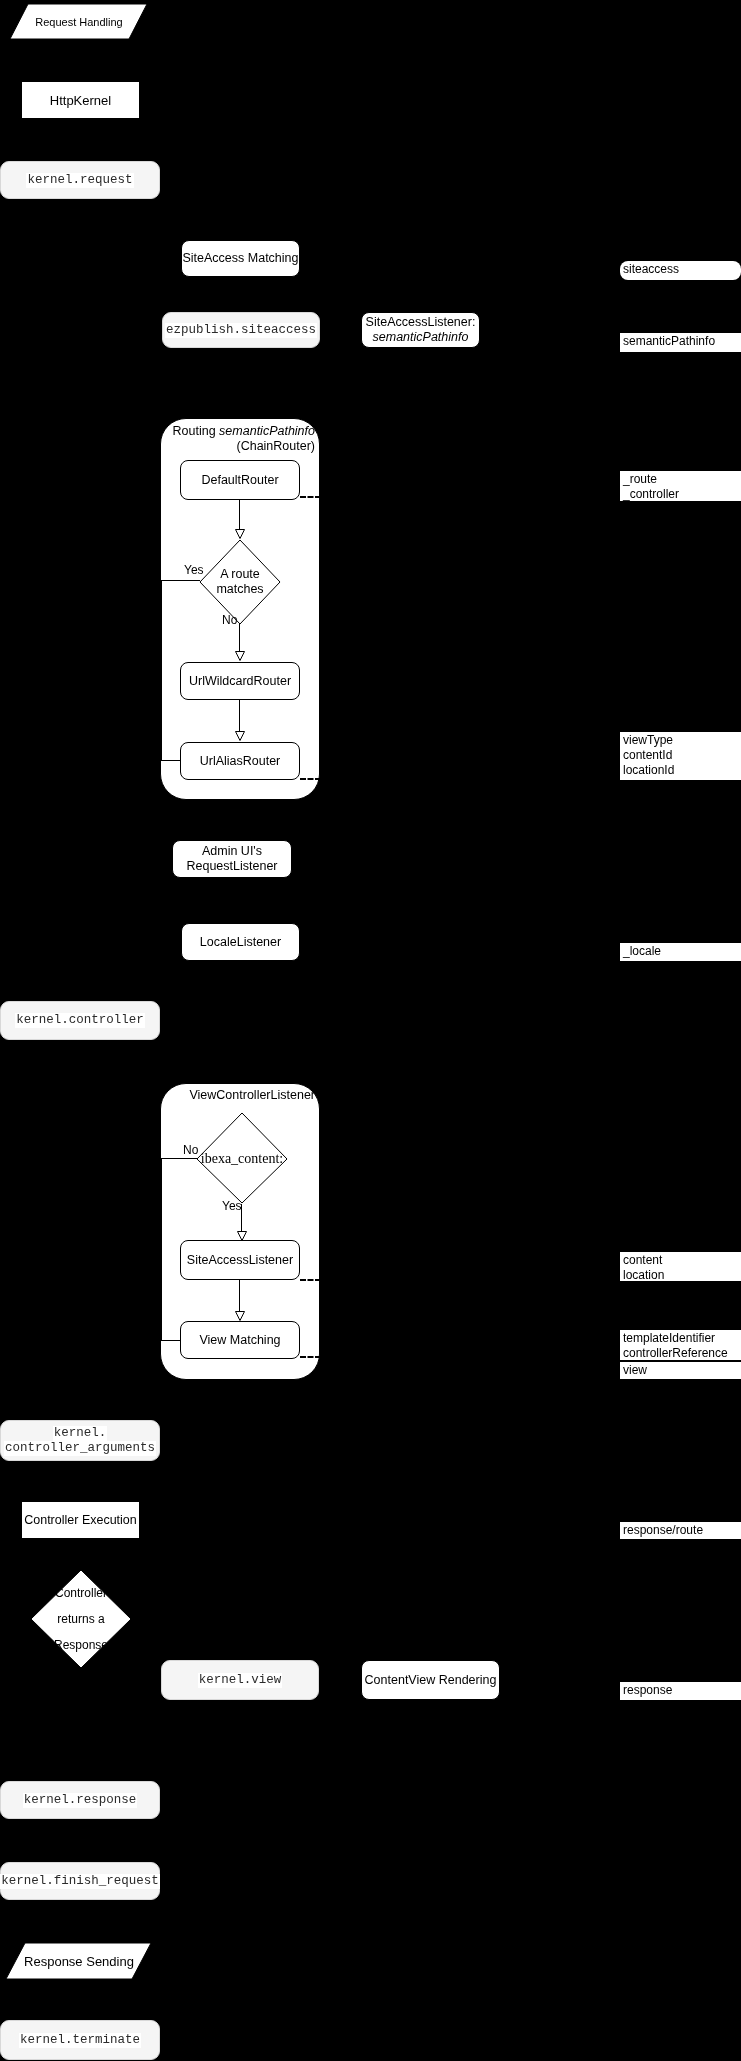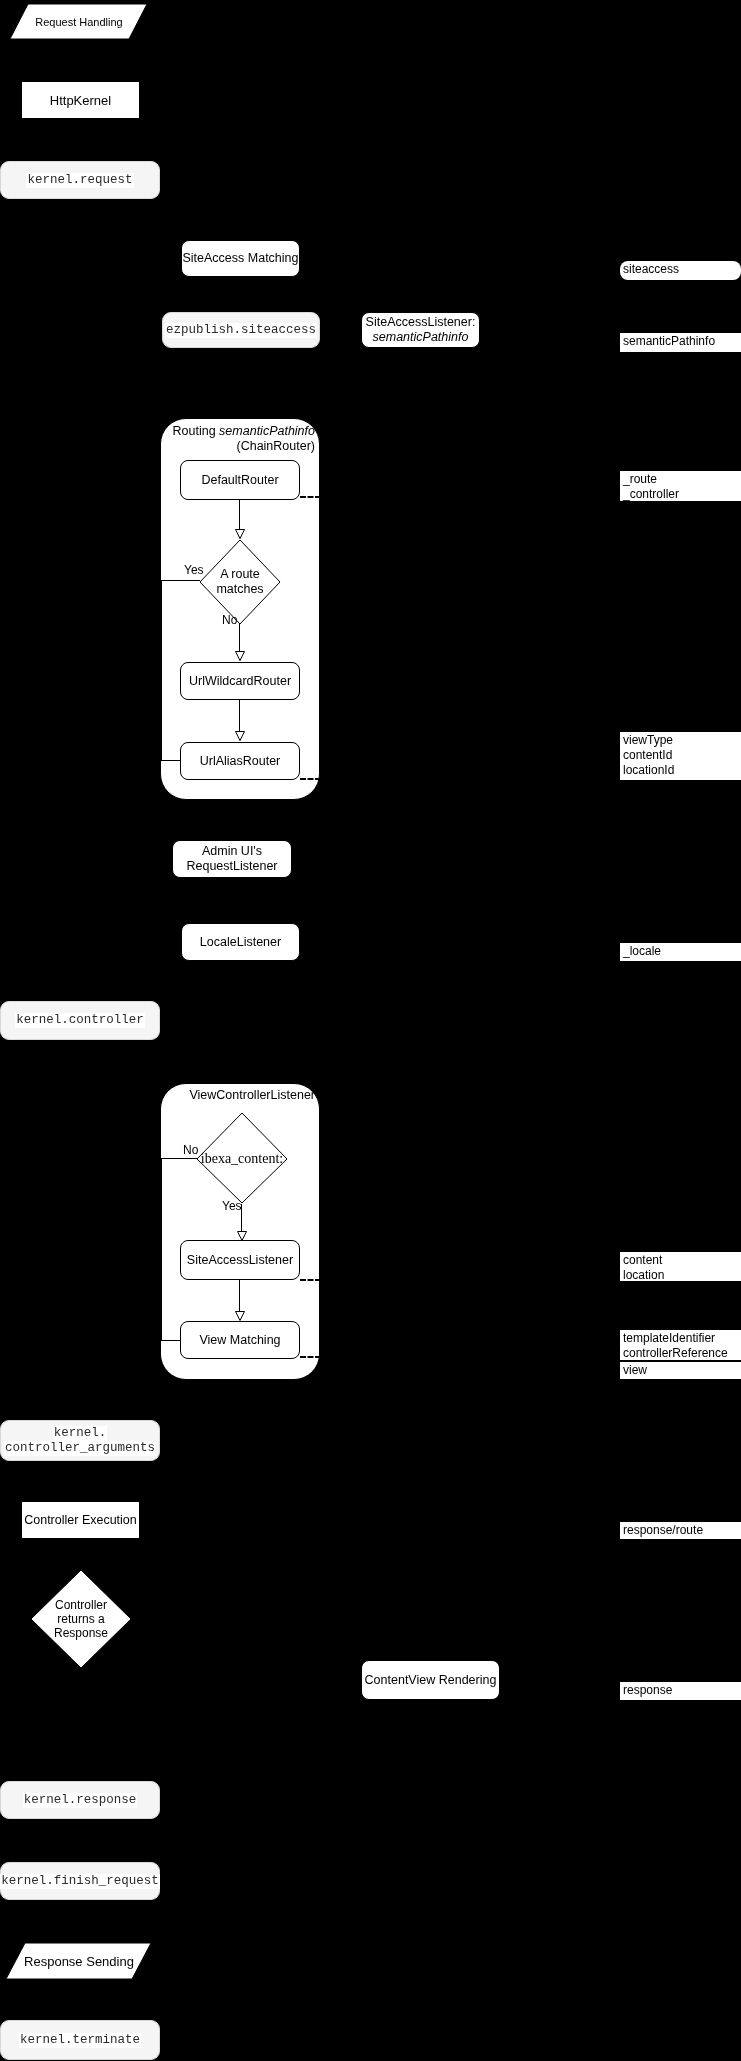--- a/index.html
+++ b/index.html
@@ -203,26 +203,29 @@
     <div>Controller Execution</div>
   </div>
 
   <div class="abs side-label" style="left:620px;top:1522px;width:121px;height:17px;">
     <div>response/route</div>
   </div>
 
   <svg class="abs" style="left:30px;top:1569px;" width="102" height="100">
     <polygon points="51,1 101,50 51,99 1,50" fill="#ffffff" stroke="#000" stroke-width="1"></polygon>
   </svg>
-  <div class="abs diamond-text" style="left:30px;top:1569px;width:102px;height:100px;font-size:12px;line-height:14px;">
+  <div class="abs diamond-text" style="left:30px;top:1569px;width:102px;height:100px;font-size:12px;line-height:14px;gap:12px;">
     <div>Controller</div>
     <div>returns a</div>
     <div>Response</div>
   </div>
 
+  <div class="abs event" style="left:161px;top:1660px;width:158px;height:40px;">
+    <span>kernel.view</span>
+  </div>
 
   <div class="abs node" style="left:361px;top:1660px;width:139px;height:40px;">
     <div>ContentView Rendering</div>
   </div>
 
   <div class="abs side-label" style="left:620px;top:1682px;width:121px;height:18px;">
     <div>response</div>
   </div>
 
   <div class="abs event" style="left:0px;top:1781px;width:160px;height:38px;">

